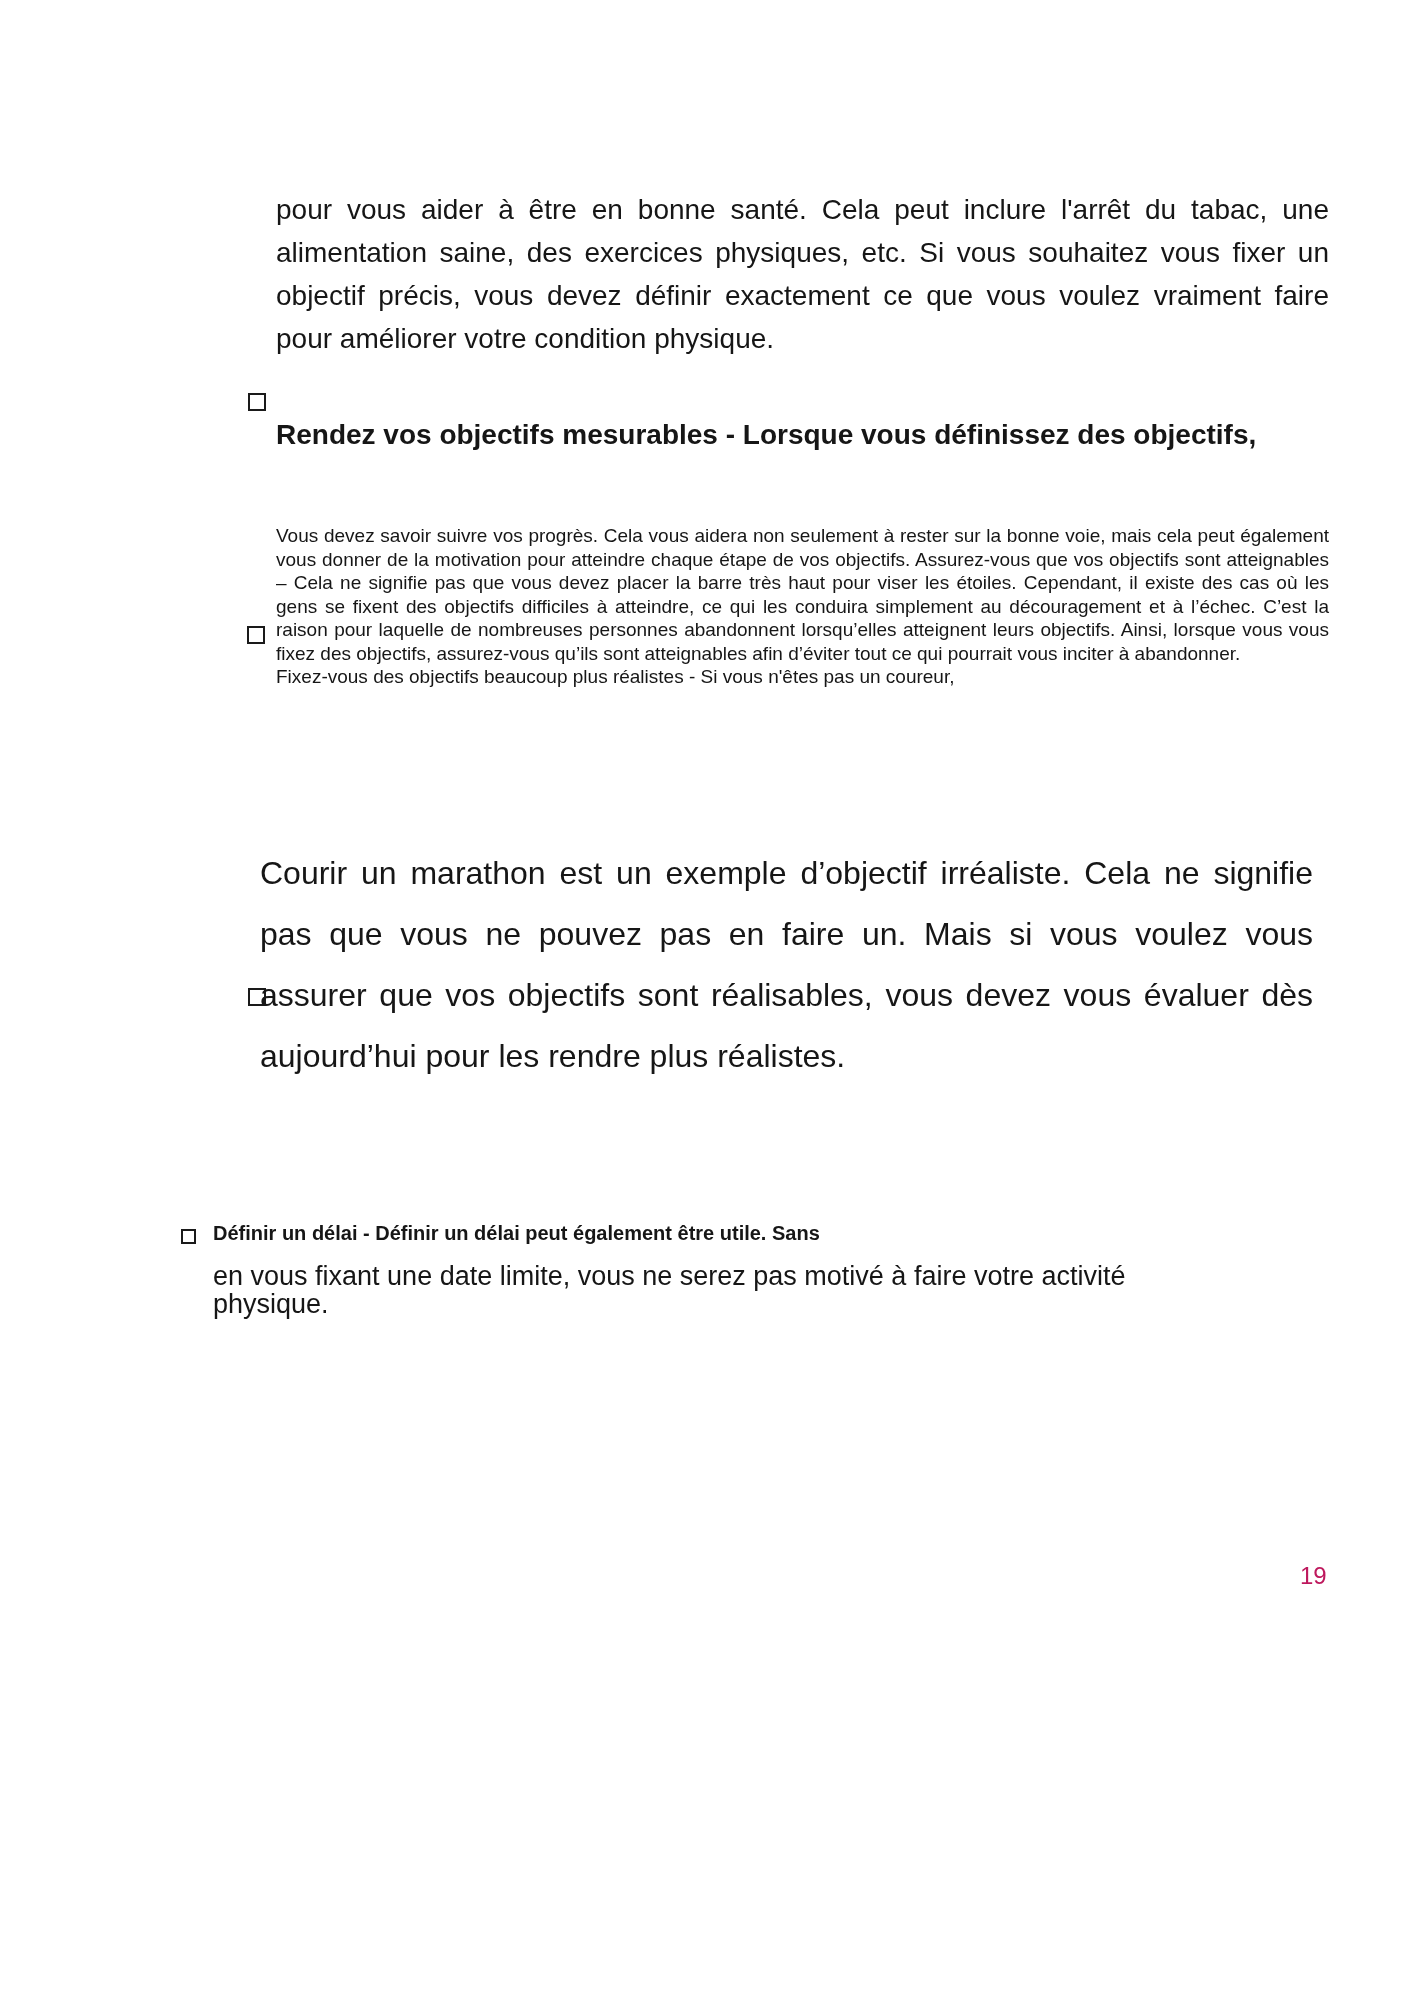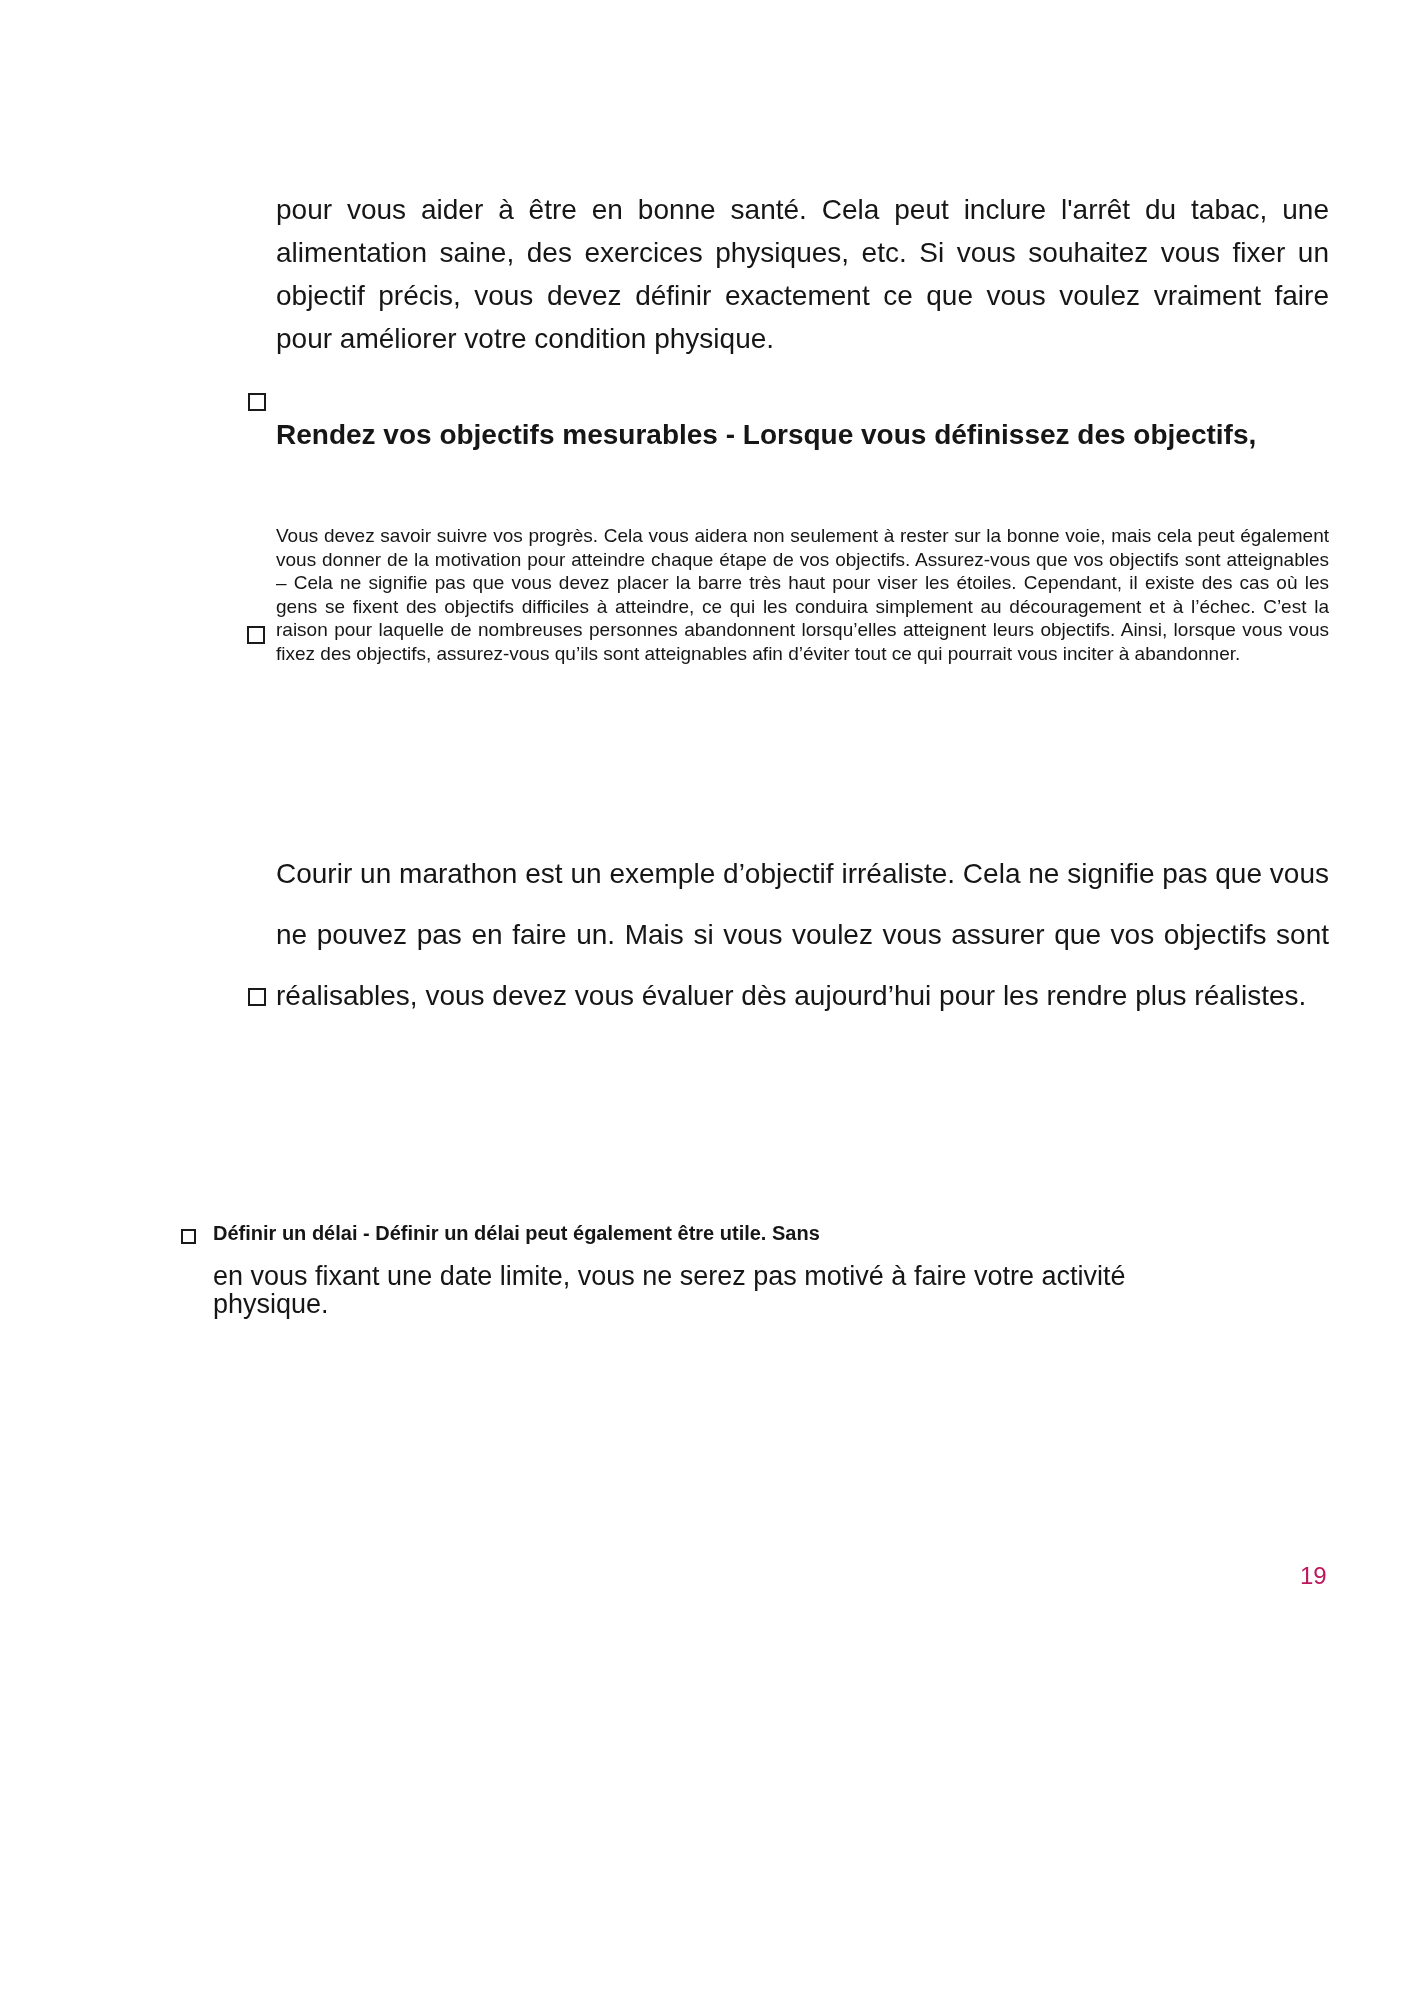--- a/index.html
+++ b/index.html
@@ -30,22 +30,22 @@
     font-size: 28px; font-weight: bold; line-height: 58px;
     text-align: justify;
   }
   .dense {
     left: 228px; top: 524px; width: 1053px;
     font-size: 19px; line-height: 23.5px;
     text-align: justify;
   }
   .dense p { margin: 0; text-align: justify; }
   .marathon {
-    left: 228px; top: 843px; width: 1053px;
-    font-size: 28px; line-height: 61px;
+    left: 212px; top: 843px; width: 1053px;
+    font-size: 32px; line-height: 61px;
     text-align: justify;
   }
   .deadline-heading {
     left: 165px; top: 1215px; width: 1010px;
     font-size: 20px; font-weight: bold; line-height: 36px;
   }
   .deadline-body {
     left: 165px; top: 1262px; width: 1005px;
     font-size: 27px; line-height: 28px;
   }
@@ -73,20 +73,21 @@
 <div class="page">
 
   <p class="block intro">pour vous aider à être en bonne santé. Cela peut inclure l'arrêt du tabac, une alimentation saine, des exercices physiques, etc. Si vous souhaitez vous fixer un objectif précis, vous devez définir exactement ce que vous voulez vraiment faire pour améliorer votre condition physique.</p>
 
   <span class="checkbox cb-lg cb1"></span>
   <p class="block heading-measurable">Rendez vos objectifs mesurables - Lorsque vous définissez des objectifs,</p>
 
   <span class="checkbox cb-lg cb2"></span>
   <div class="block dense">
     <p>Vous devez savoir suivre vos progrès. Cela vous aidera non seulement à rester sur la bonne voie, mais cela peut également vous donner de la motivation pour atteindre chaque étape de vos objectifs. Assurez-vous que vos objectifs sont atteignables – Cela ne signifie pas que vous devez placer la barre très haut pour viser les étoiles. Cependant, il existe des cas où les gens se fixent des objectifs difficiles à atteindre, ce qui les conduira simplement au découragement et à l’échec. C’est la raison pour laquelle de nombreuses personnes abandonnent lorsqu’elles atteignent leurs objectifs. Ainsi, lorsque vous vous fixez des objectifs, assurez-vous qu’ils sont atteignables afin d’éviter tout ce qui pourrait vous inciter à abandonner.</p>
+    <p>Fixez-vous des objectifs beaucoup plus réalistes - Si vous n'êtes pas un coureur,</p>
   </div>
 
   <span class="checkbox cb-lg cb3"></span>
   <p class="block marathon">Courir un marathon est un exemple d’objectif irréaliste. Cela ne signifie pas que vous ne pouvez pas en faire un. Mais si vous voulez vous assurer que vos objectifs sont réalisables, vous devez vous évaluer dès aujourd’hui pour les rendre plus réalistes.</p>
 
   <span class="checkbox cb-sm cb4"></span>
   <p class="block deadline-heading">Définir un délai - Définir un délai peut également être utile. Sans</p>
   <p class="block deadline-body">en vous fixant une date limite, vous ne serez pas motivé à faire votre activité physique.</p>
 
   <span class="block page-number">19</span>

